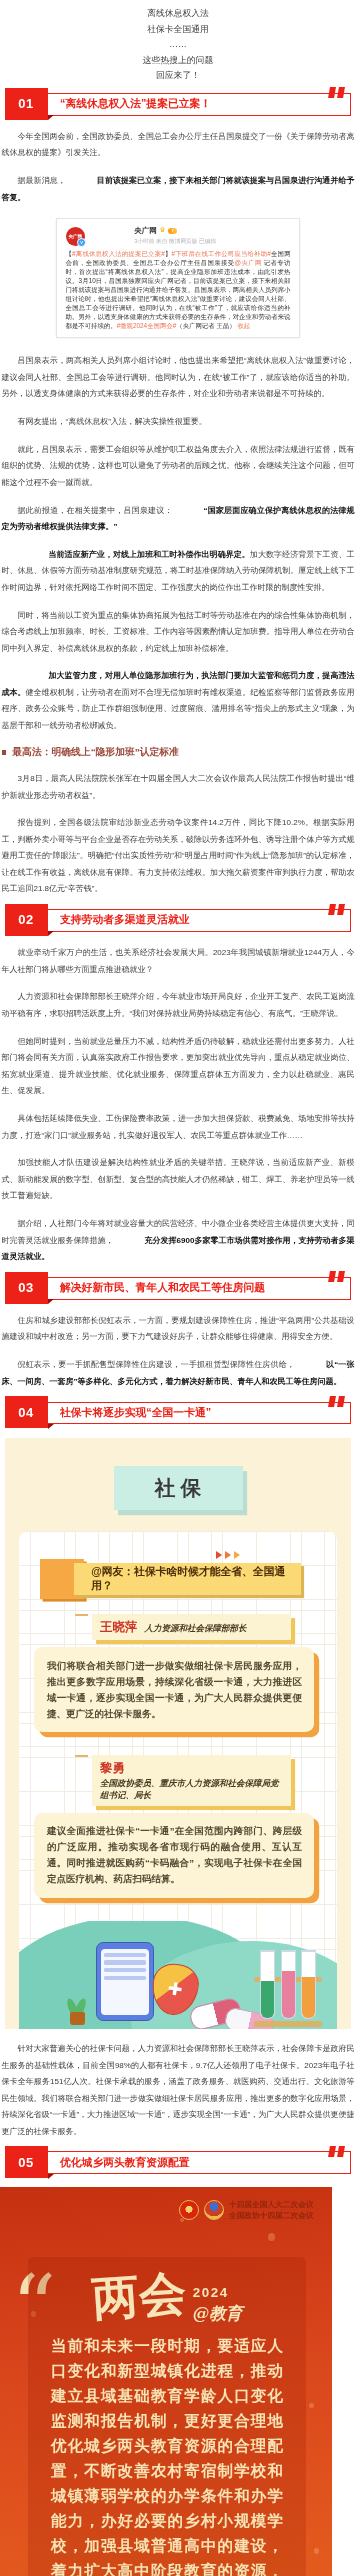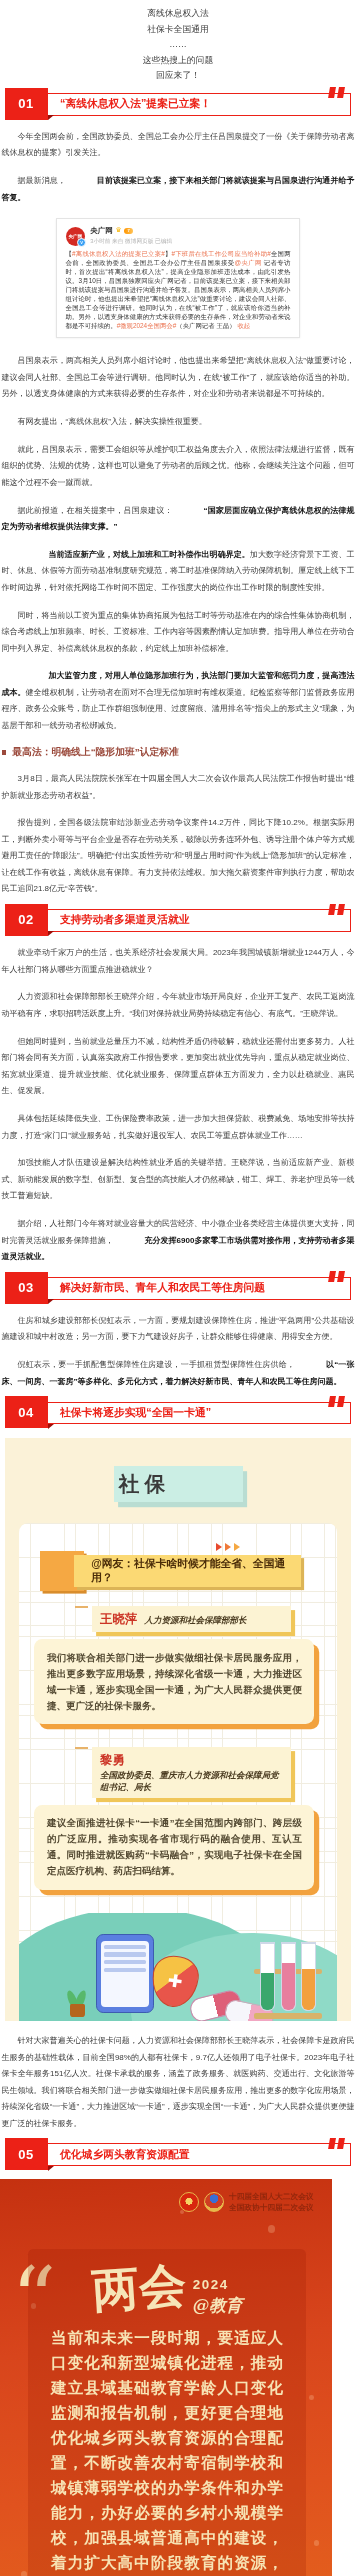--- a/index.html
+++ b/index.html
@@ -21,40 +21,40 @@
 
   
   .para{font-size:8px;line-height:16.5px;margin:0 1.5px 11.3px 1.5px;text-indent:2em;text-align:justify;color:#3c3c3c;}
   .para .b{font-weight:bold;color:#151515;margin-left:31px;}
   .subhead{display:flex;align-items:center;margin:2.1px 1.5px 12.4px 1.5px;color:var(--maroon,#9b4a3c);font-weight:bold;font-size:9.8px;}
   .subhead .sq{width:4.6px;height:4.6px;background:var(--maroon,#9b4a3c);margin-right:6.2px;flex:0 0 auto;}
 
   
   .weibo-card{width:225px;margin:2.1px auto 15.5px auto;border:0.5px solid #e4e4e4;box-shadow:0 0.5px 2.1px rgba(0,0,0,.08);
               background:#fff;padding:7.2px 8.2px 6.2px 8.2px;}
-  .wb-head{display:flex;align-items:flex-end;margin-bottom:3.1px;}
+  .wb-head{display:flex;align-items:flex-end;margin-bottom:3.1px;gap:44px;}
   .wb-avatar{position:relative;width:19.6px;height:19.6px;flex:0 0 auto;}
   .wb-avatar .circ{width:19.6px;height:19.6px;border-radius:50%;background:#d42a23;color:#fff;font-size:4.6px;font-weight:bold;
                    display:flex;align-items:center;justify-content:center;}
   .wb-avatar .v{position:absolute;right:-1px;bottom:-1px;width:7.2px;height:7.2px;border-radius:50%;background:#3da2f5;border:1px solid #fff;
                 color:#fff;font-size:4.1px;font-weight:bold;display:flex;align-items:center;justify-content:center;}
   .wb-id{margin-left:5.2px;}
   .wb-name-row{display:flex;align-items:center;gap:2.6px;}
   .wb-name{font-size:7.5px;font-weight:bold;color:#333;}
   .wb-crown{color:#f8b500;font-size:6.7px;line-height:1;}
   .wb-vip{display:inline-block;width:9.3px;height:6.2px;border-radius:3.1px;background:linear-gradient(90deg,#ff9500,#ffc357);
           color:#fff;font-size:4.1px;text-align:center;line-height:6.2px;font-weight:bold;}
   .wb-meta{font-size:5.7px;color:#b4b4b4;margin-top:2.6px;}
   .wb-body{font-size:6.4px;line-height:9px;color:#333;text-align:justify;}
   .wb-link{color:var(--weibo-link,#eb7350);}
 
   
   .ig{position:relative;margin:2.1px 4.6px 12.4px 4.6px;background:#fbf2d8;padding:28px 0 0 0;overflow:hidden;}
-  .ig-title-card{position:relative;width:129px;height:36px;margin:0 auto 21.6px auto;background:#cbeee4;
-                 box-shadow:4.1px 5.2px 0 #b9ddd2;display:flex;align-items:center;justify-content:flex-start;}
+  .ig-title-card{position:relative;width:129px;height:44px;margin:0 auto 21.6px auto;background:#cbeee4;
+                 box-shadow:4.1px 5.2px 0 #b9ddd2;display:flex;align-items:center;justify-content:center;}
   .ig-title-card span{font-size:20.6px;font-weight:bold;color:#3a3a3a;letter-spacing:5.2px;text-indent:5.2px;}
   .ig-panel{position:relative;margin:0 14.4px;background:
       repeating-linear-gradient(0deg,#f1ede0 0 0.5px,transparent 0.5px 11.3px),
       repeating-linear-gradient(90deg,#f1ede0 0 0.5px,transparent 0.5px 11.3px),#fff;
       border-radius:9.3px;padding:32px 15.5px 0 15.5px;}
   .ig-banner{position:relative;height:24px;margin:0 20.6px 27px 5.2px;}
   .ig-banner .sq{position:absolute;left:0;top:-4.6px;width:44px;height:40px;background:#f5a843;box-shadow:2.6px 2.6px 0 #d98d2c;}
   .ig-banner .bar{position:absolute;left:34px;right:0;top:0;height:32px;background:#fbd974;box-shadow:3.1px 3.1px 0 #dcb456;
                   display:flex;align-items:center;padding-left:17.5px;}
   .ig-banner .q{font-size:10.8px;font-weight:bold;color:#4a2c08;}

